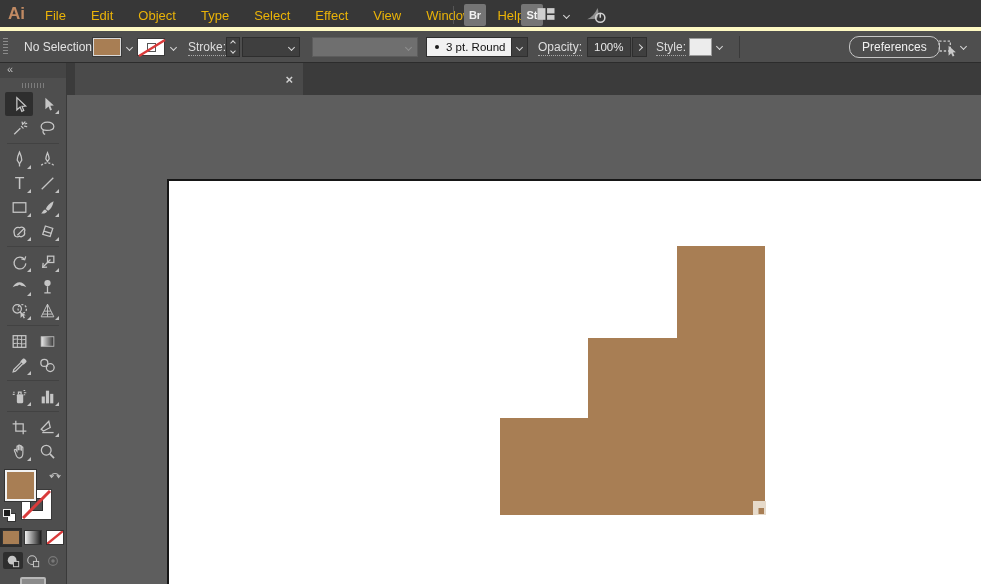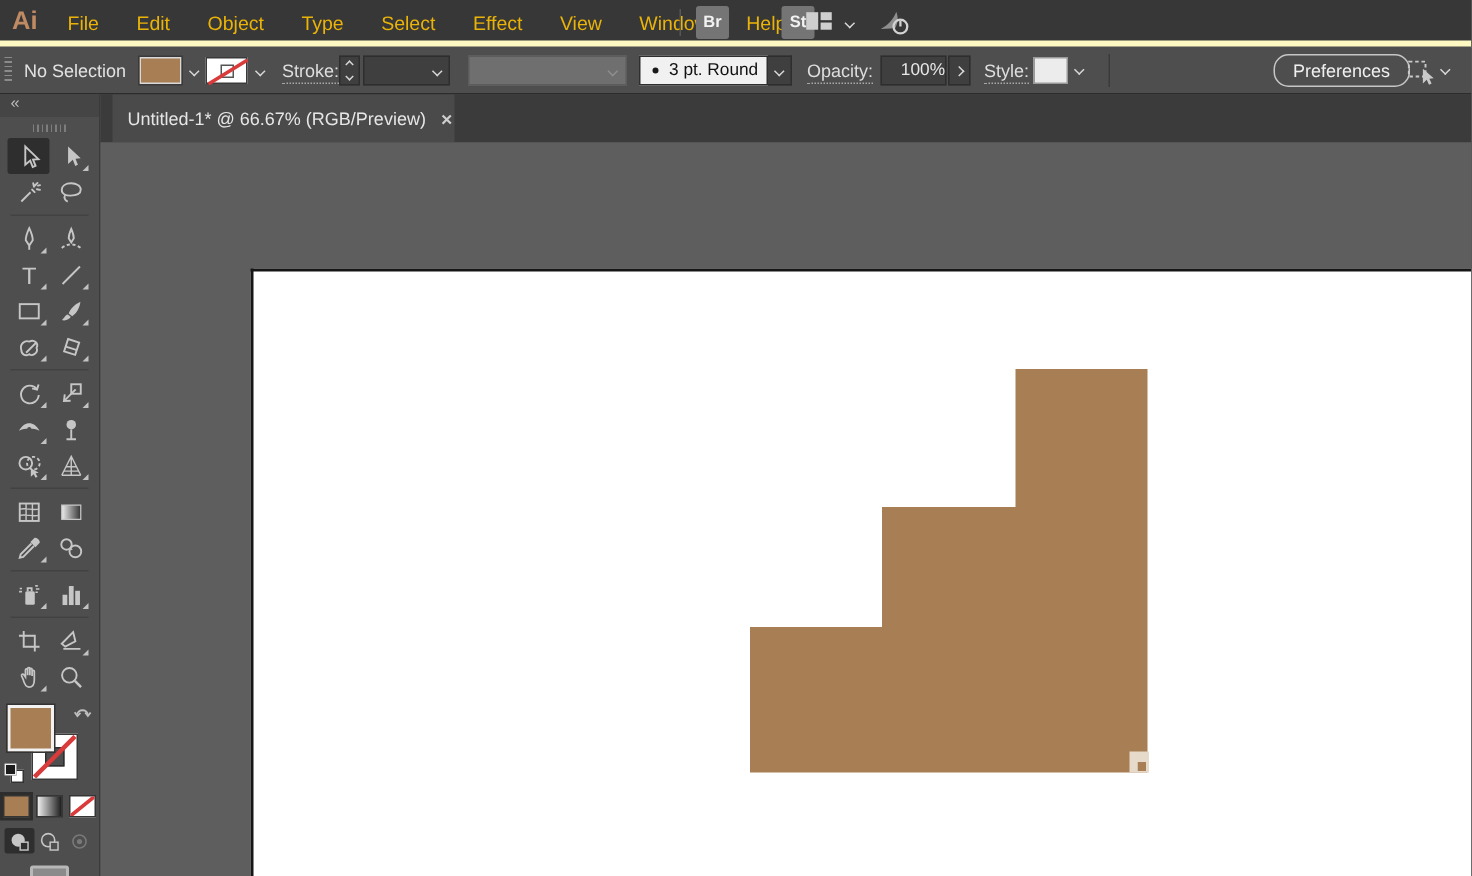--- a/index.html
+++ b/index.html
@@ -16,41 +16,41 @@
     color:#f2f2f2;font-size:11px;font-weight:bold;display:flex;align-items:center;justify-content:center;}
   #workspace-icon{position:absolute;left:536px;top:6px;}
   #workspace-chevron{position:absolute;left:564px;top:13px;}
   #gpu-icon{position:absolute;left:585px;top:5px;}
 
   
   #controlbar{position:absolute;left:0;top:31px;width:981px;height:32px;background:#4e4e4e;border-bottom:1px solid #2c2c2c;}
   #controlbar .lbl{position:absolute;top:9px;font-size:12px;color:#dedede;border-bottom:1px dotted #a8a8a8;padding-bottom:1px;}
   #cb-grip{position:absolute;left:3px;top:7px;width:5px;height:18px;
     background:repeating-linear-gradient(#8b8b8b 0 1px,transparent 1px 3px);}
-  #no-selection{position:absolute;left:16px;top:9px;font-size:12px;color:#e2e2e2;}
+  #no-selection{position:absolute;left:24px;top:9px;font-size:12px;color:#e2e2e2;}
   .swatch-combo{position:absolute;top:6px;height:20px;display:flex;align-items:center;gap:6px;}
   .fill-sw{width:28px;height:18px;border:1px solid #d9d9d9;outline:1px solid #3a3a3a;}
   .none-sw{position:relative;width:28px;height:18px;background:#fff;border:1px solid #3a3a3a;}
   .none-sw .inner{position:absolute;left:9px;top:4px;width:9px;height:9px;border:1px solid #555;background:#fff;}
   .none-sw svg{position:absolute;left:0;top:0;}
   .chev{display:inline-block;width:5px;height:5px;border-right:1.5px solid #d8d8d8;border-bottom:1.5px solid #d8d8d8;transform:rotate(45deg);}
   .chev.up{transform:rotate(225deg);}
   .chev.right{transform:rotate(-45deg);}
   .chev.dim{border-color:#8f8f8f;}
   #stroke-stepper{position:absolute;left:226px;top:6px;width:14px;height:20px;background:#3f3f3f;border:1px solid #2e2e2e;
     display:flex;flex-direction:column;align-items:center;justify-content:space-evenly;}
   .dark-field{position:absolute;top:6px;height:20px;background:#3f3f3f;border:1px solid #2e2e2e;display:flex;align-items:center;}
   #stroke-width-field{left:242px;width:58px;justify-content:flex-end;padding-right:5px;}
   #width-profile-field{left:312px;width:106px;background:#6f6f6f;border-color:#5c5c5c;justify-content:flex-end;padding-right:6px;}
   #brush-combo{position:absolute;left:426px;top:6px;height:20px;display:flex;}
   #brush-face{width:86px;background:#f1f1f1;border:1px solid #2e2e2e;display:flex;align-items:center;gap:7px;padding-left:8px;}
   #brush-dot{width:4px;height:4px;border-radius:50%;background:#1a1a1a;}
   #brush-name{font-size:11.5px;color:#111;}
   #brush-chev{width:16px;background:#3f3f3f;border:1px solid #2e2e2e;border-left:none;display:flex;align-items:center;justify-content:center;}
-  #opacity-field{left:587px;width:44px;padding-left:6px;font-size:11.5px;color:#e8e8e8;justify-content:flex-end;}
+  #opacity-field{left:587px;width:44px;padding-left:6px;font-size:11.5px;color:#e8e8e8;}
   #opacity-adv{left:632px;width:15px;justify-content:center;}
   #style-swatch{position:absolute;left:689px;top:7px;width:23px;height:18px;background:#ececec;border:1px solid #9a9a9a;}
   #style-chev{position:absolute;left:717px;top:13px;}
   #cb-divider{position:absolute;left:739px;top:5px;width:1px;height:22px;background:#3a3a3a;}
   .cb-btn{position:absolute;top:5px;height:22px;padding:0 12px;border:1px solid #c6c6c6;border-radius:10px;
     background:transparent;color:#f0f0f0;font-size:12px;display:flex;align-items:center;}
   #doc-setup-btn{left:748px;}
   #prefs-btn{left:849px;}
   #select-similar{position:absolute;left:936px;top:6px;}
   #select-similar-chev{position:absolute;left:961px;top:13px;}
@@ -200,21 +200,20 @@
       <svg width="24" height="21" viewBox="0 0 19 18">
           <rect x="2" y="3.5" width="9.5" height="8.5" fill="none" stroke="#c9c9c9" stroke-width="1.1" stroke-dasharray="2 1.6"></rect>
           <path d="M10 7.5 L10 16 L12.2 13.9 L13.5 16.7 L15 16 L13.7 13.3 L16.2 13 Z" fill="#c9c9c9"></path>
         </svg>
     </span>
     <span id="select-similar-chev" class="chev"></span>
   </div>
 
   <div id="tabbar">
     <div id="doc-tab">
-      <span id="doc-tab-title">Untitled-1* @ 66.67% (RGB/Preview)</span>
       <span id="doc-tab-close">×</span>
     </div>
   </div>
 
   <div id="toolpanel">
     <div id="toolpanel-header">
       <span>«</span>
     </div>
     <div id="tool-grip"></div>
     <div id="tool-grid">

